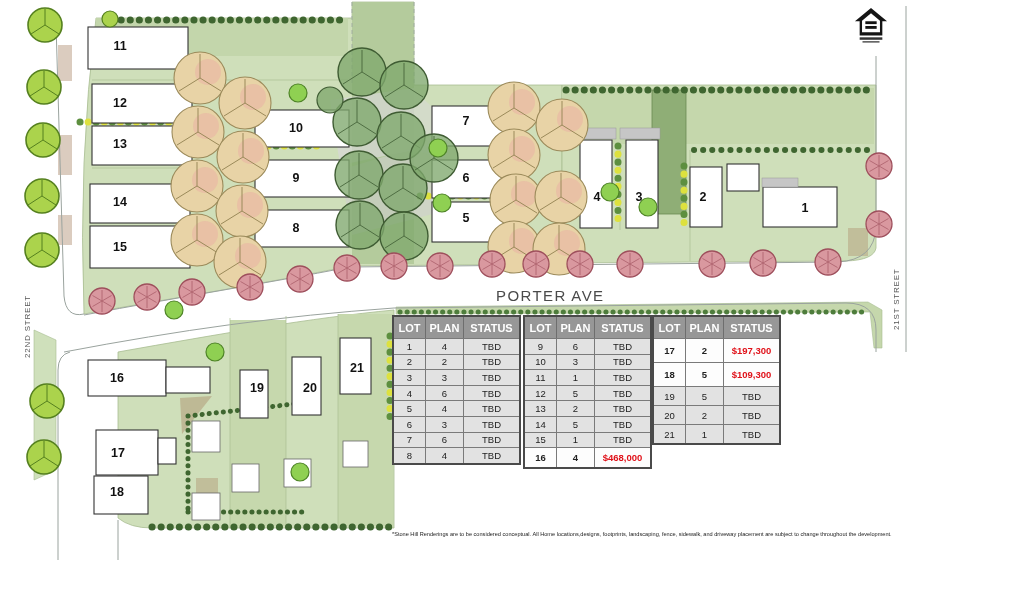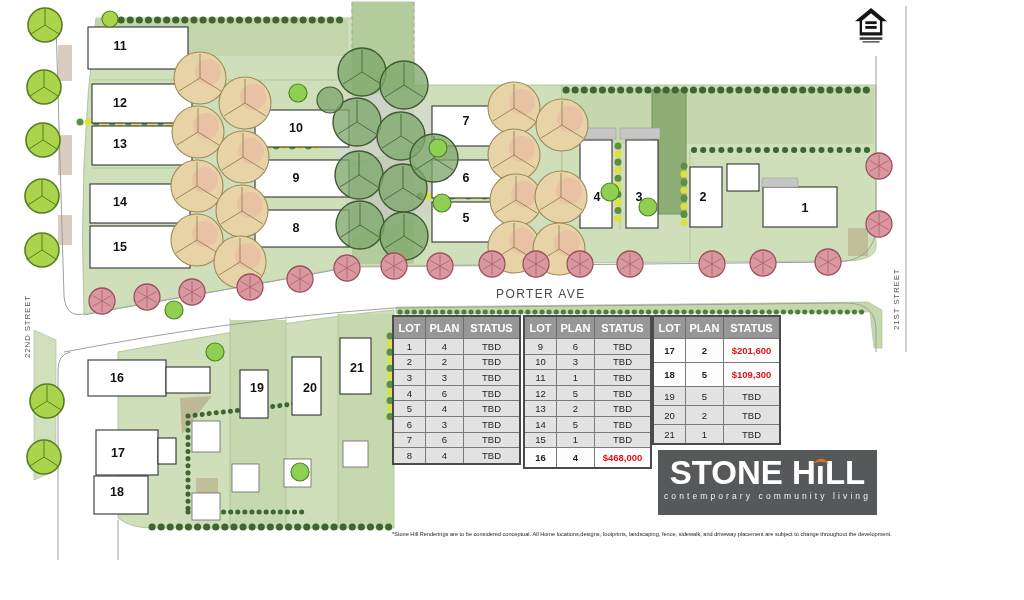--- a/index.html
+++ b/index.html
@@ -4,21 +4,21 @@
 <style>
   html,body{margin:0;padding:0;background:#fff;}
   body{font-family:"Liberation Sans",sans-serif;}
   .canvas{position:relative;width:1024px;height:600px;background:#fff;overflow:hidden;}
   .plan{position:absolute;left:0;top:0;width:1024px;height:600px;}
 
   
   .lot-label{position:absolute;transform:translate(-50%,-50%);font-weight:bold;font-size:12.5px;color:#111;line-height:1;}
 
   
-  .street-label{position:absolute;color:#4a4a4a;font-size:12px;letter-spacing:1.4px;white-space:nowrap;}
+  .street-label{position:absolute;color:#4a4a4a;font-size:15px;letter-spacing:1.4px;white-space:nowrap;}
   .street-label.vert{transform-origin:0 0;transform:rotate(-90deg);font-size:8px;letter-spacing:0.8px;color:#555;}
   .porter{left:496px;top:287px;}
   .s21{left:892px;top:330px;}
   .s22{left:23px;top:358px;}
 
   
   .lot-table{position:absolute;border:2px solid #4a4a4a;background:#fff;}
   .lt-row{display:grid;grid-template-columns:32px 38px 55px;}
   .lt-head .lt-hcell{background:#979797;color:#fff;font-weight:bold;font-size:11px;
     display:flex;align-items:center;justify-content:center;height:21px;border-right:1px solid #6e6e6e;}
@@ -377,21 +377,21 @@
     </div>
   <div class="lot-table t3">
       <div class="lt-row lt-head">
         <div class="lt-hcell">LOT</div>
         <div class="lt-hcell">PLAN</div>
         <div class="lt-hcell">STATUS</div>
       </div>
       <div class="lt-row lt-r sold">
         <div class="lt-cell">17</div>
         <div class="lt-cell">2</div>
-        <div class="lt-cell price">$201,600</div>
+        <div class="lt-cell price">$197,300</div>
       </div>
       <div class="lt-row lt-r sold">
         <div class="lt-cell">18</div>
         <div class="lt-cell">5</div>
         <div class="lt-cell price">$109,300</div>
       </div>
       <div class="lt-row lt-r">
         <div class="lt-cell">19</div>
         <div class="lt-cell">5</div>
         <div class="lt-cell">TBD</div>
@@ -401,26 +401,20 @@
         <div class="lt-cell">2</div>
         <div class="lt-cell">TBD</div>
       </div>
       <div class="lt-row lt-r">
         <div class="lt-cell">21</div>
         <div class="lt-cell">1</div>
         <div class="lt-cell">TBD</div>
       </div>
     </div>
 
-  <div class="logo">
-    <div class="logo-name"><span>STONE</span><span class="sp"></span><span>H</span><span class="i-wrap"><span>ı</span><svg class="arc" viewBox="0 0 20 8">
-            <path d="M1,7 Q10,-4 19,7 Q10,2.5 1,7 Z" fill="#d9712c"></path>
-          </svg></span><span>LL</span></div>
-    <div class="logo-tagline">contemporary community living</div>
-  </div>
 
   <div class="disclaimer">*Stone Hill Renderings are to be considered conceptual.  All Home locations,designs, footprints, landscaping, fence, sidewalk, and driveway placement are subject to change throughout the development.</div>
 
   <div class="eho">
     <svg viewBox="0 0 36 42" width="34" height="40">
       <path d="M18,2 L35,16 L30,16 L30,31 L6,31 L6,16 L1,16 Z" fill="#151515"></path>
       <path d="M18,7.5 L27.5,15.5 L27.5,27.5 L8.5,27.5 L8.5,15.5 Z" fill="#ffffff"></path>
       <rect x="12" y="16" width="12" height="3" fill="#151515"></rect>
       <rect x="12" y="21" width="12" height="3" fill="#151515"></rect>
       <rect x="6" y="33" width="24" height="2.6" fill="#333333"></rect>

